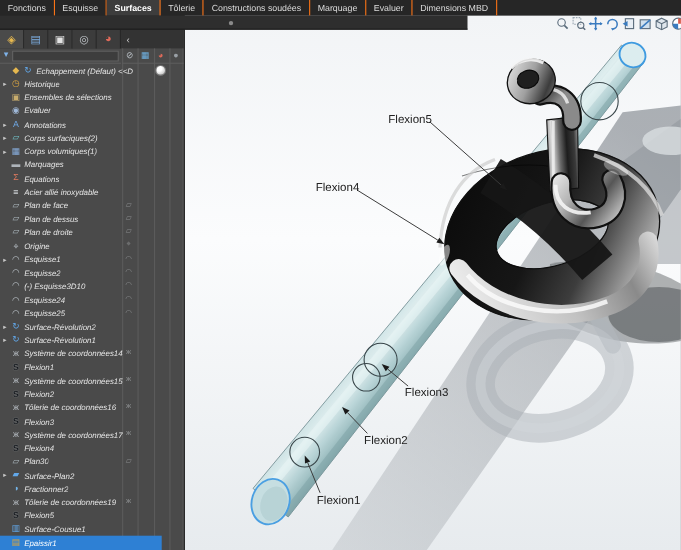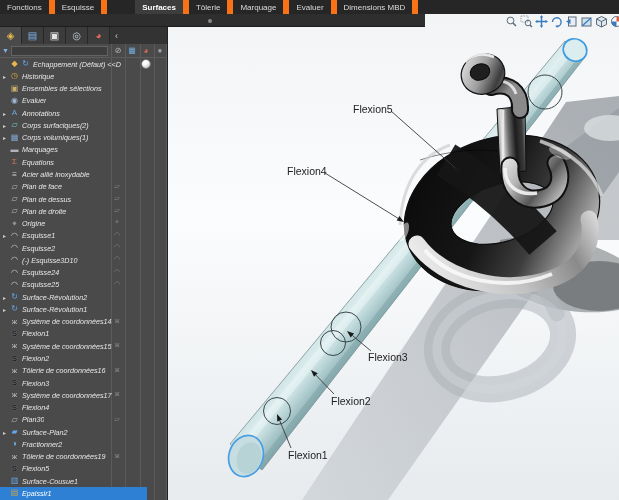--- a/index.html
+++ b/index.html
@@ -4,22 +4,22 @@
 <style>
   * { margin:0; padding:0; box-sizing:border-box; }
   html,body { width:619px; height:500px; overflow:hidden; background:#262626;
               font-family:"Liberation Sans", sans-serif; }
   #app { position:relative; width:619px; height:500px; }
 
   
   #menubar { position:absolute; left:0; top:0; width:619px; height:14px;
              background:#262626; display:flex; align-items:stretch; z-index:30; }
   .mtab { color:#dcdcdc; font-size:8px; padding:0 7px; display:flex; align-items:center;
-          border-right:6px solid #f97316; white-space:nowrap; cursor:default; }
-  .mtab.active { background:#3d3d3d; color:#ffffff; font-weight:bold;margin-left:28px; }
+          border-right:1px solid #f97316; white-space:nowrap; cursor:default; }
+  .mtab.active { background:#3d3d3d; color:#ffffff; font-weight:bold; }
 
   
   #cmdstrip { position:absolute; left:0; top:14px; width:425px; height:13px;
               background:#2e2e2e; border-bottom:1px solid #1d1d1d; z-index:25; }
   #cmdstrip .dot { position:absolute; left:208px; top:5px; width:4px; height:4px;
                    border-radius:50%; background:#8a8a8a; }
 
   
   #panel { position:absolute; left:0; top:27px; width:168px; height:473px;
            background:#4a4a4a; border-right:1px solid #222; z-index:20; overflow:hidden; }
@@ -73,20 +73,21 @@
 </head>
 <body>
 
 <div id="app">
 
   <div id="menubar">
       <div class="mtab">Fonctions</div>
       <div class="mtab">Esquisse</div>
       <div class="mtab active">Surfaces</div>
       <div class="mtab">Tôlerie</div>
+      <div class="mtab">Constructions soudées</div>
       <div class="mtab">Marquage</div>
       <div class="mtab">Evaluer</div>
       <div class="mtab">Dimensions MBD</div>
     </div>
 
   <div id="cmdstrip">
     <div class="dot"></div>
   </div>
 
   <div id="panel">

